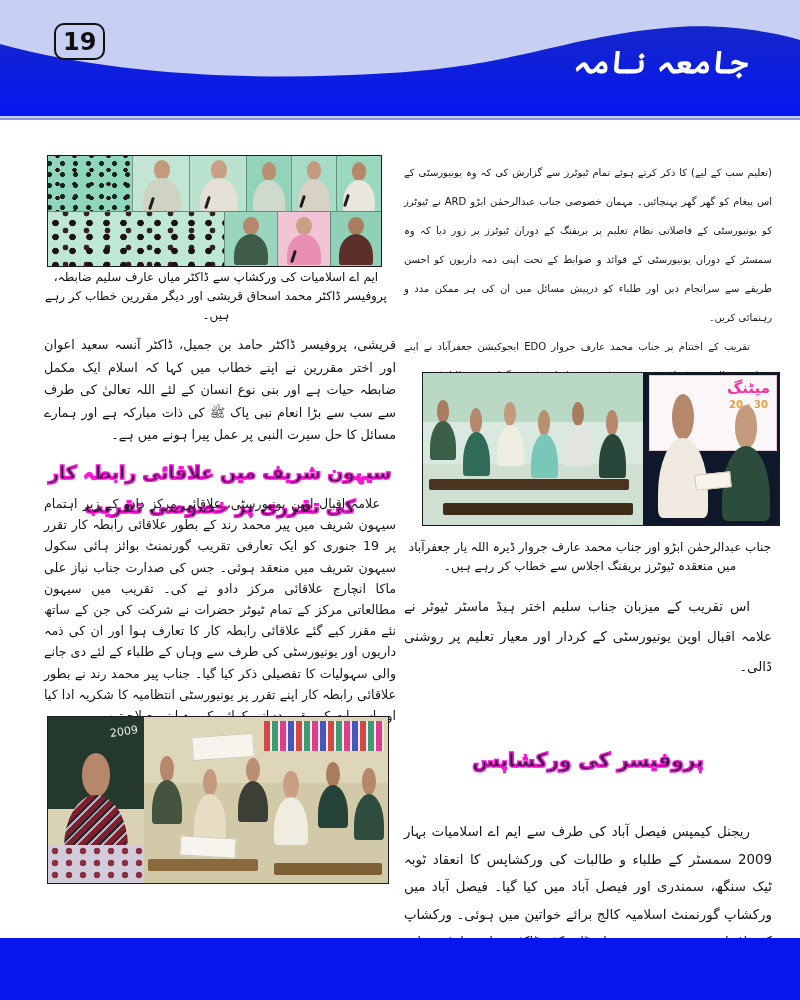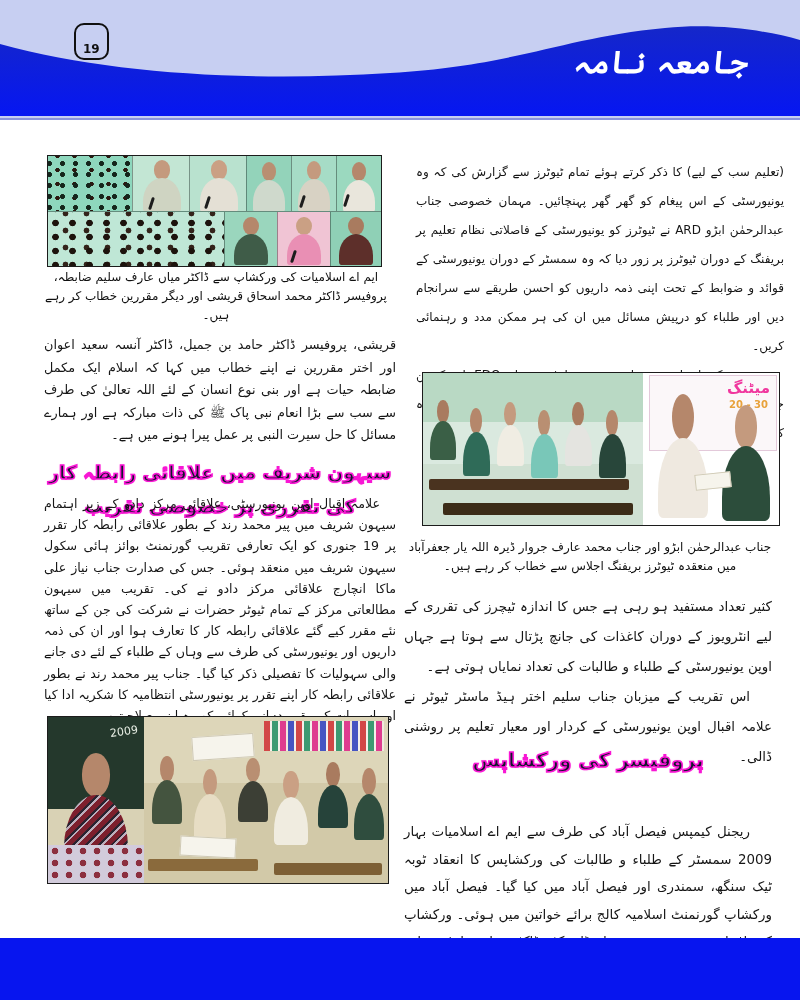--- a/index.html
+++ b/index.html
@@ -2,21 +2,21 @@
 <html lang="ur" dir="rtl"><head>
 <meta charset="utf-8">
 <style>
   html,body{margin:0;padding:0;background:#fff;}
   .page{position:relative;width:800px;height:1000px;background:#ffffff;overflow:hidden;
         font-family:"DejaVu Sans",sans-serif;color:#141414;}
   
   .header{position:absolute;left:0;top:0;width:800px;height:118px;background:#c7cff2;border-bottom:2px solid #8a93dd;}
   .header svg{position:absolute;left:0;top:0;}
   .page-num{position:absolute;left:54px;top:23px;border:2.5px solid #101010;border-radius:10px;
-            padding:17px 7px 2px;font-size:12px;font-weight:bold;color:#101010;background:transparent;direction:ltr;margin-left:20px;}
+            padding:3px 7px 2px;font-size:24px;font-weight:bold;color:#101010;background:transparent;direction:ltr;}
   .masthead{position:absolute;right:52px;top:44px;color:#ffffff;font-size:31px;font-weight:bold;
             font-family:"DejaVu Serif",serif;transform:skewX(-6deg);letter-spacing:1px;}
   
   .footer{position:absolute;left:0;top:938px;width:800px;height:62px;background:#0715ef;}
   
   .txt{position:absolute;direction:rtl;text-align:justify;color:#161616;}
   .txt p{margin:0;}
   .cap{position:absolute;direction:rtl;text-align:center;font-size:12px;line-height:19px;color:#101010;}
   .hl{position:absolute;direction:rtl;text-align:center;font-weight:bold;
       color:#0f172a;-webkit-text-stroke:1.6px #f816d4;text-shadow:0 0 2px #ff7ae4;}
@@ -134,50 +134,49 @@
       <i class="person" style="left:92px;top:40px;width:34px;height:66px;--skin:#b98f72;--cloth:#3c3f35;"></i>
       <i class="person" style="left:128px;top:52px;width:38px;height:78px;--skin:#caa084;--cloth:#f0ece0;"></i>
       <i class="person" style="left:172px;top:44px;width:34px;height:68px;--skin:#a97b5f;--cloth:#26433a;"></i>
       <i class="person" style="left:208px;top:50px;width:34px;height:74px;--skin:#b5876b;--cloth:#2f4d3e;"></i>
       <div class="paper" style="left:36px;top:120px;width:54px;height:18px;transform:rotate(3deg);"></div>
       <div class="bar" style="left:4px;top:142px;width:110px;height:12px;background:#8a6a3c;"></div>
       <div class="bar" style="left:130px;top:146px;width:108px;height:12px;background:#7d5f35;"></div>
     </div>
   </div>
 
-  <div class="txt" style="left:416px;top:158px;width:368px;font-size:12px;line-height:29px;">
+  <div class="txt" style="left:404px;top:158px;width:368px;font-size:10px;line-height:29px;">
     <p>(تعلیم سب کے لیے) کا ذکر کرتے ہوئے تمام ٹیوٹرز سے گزارش کی کہ وہ یونیورسٹی کے اس پیغام کو گھر گھر پہنچائیں۔ مہمان خصوصی جناب عبدالرحمٰن ابڑو ARD نے ٹیوٹرز کو یونیورسٹی کے فاصلاتی نظام تعلیم پر بریفنگ کے دوران ٹیوٹرز پر زور دیا کہ وہ سمسٹر کے دوران یونیورسٹی کے قوائد و ضوابط کے تحت اپنی ذمہ داریوں کو احسن طریقے سے سرانجام دیں اور طلباء کو درپیش مسائل میں ان کی ہر ممکن مدد و رہنمائی کریں۔</p>
     <p style="text-indent:22px;">تقریب کے اختتام پر جناب محمد عارف جروار EDO ایجوکیشن جعفرآباد نے اپنے صدارتی خطاب میں کہا کہ یونیورسٹی کے تربیت اساتذہ کے پروگرامز سے طلباء کی</p>
   </div>
 
   <div class="photo" style="left:422px;top:372px;width:356px;height:152px;">
     <div style="position:absolute;left:0;top:0;width:220px;height:152px;background:linear-gradient(#b9d9c4 0 32%,#dae9df 32% 60%,#cfe0d2 60%);">
       <i class="person" style="left:6px;top:26px;width:28px;height:62px;--skin:#a97b5f;--cloth:#3a5f46;"></i>
       <i class="person" style="left:38px;top:34px;width:30px;height:70px;--skin:#b5876b;--cloth:#2f6b58;"></i>
       <i class="person" style="left:72px;top:28px;width:30px;height:66px;--skin:#c49a7e;--cloth:#f0ede3;"></i>
       <i class="person" style="left:106px;top:36px;width:30px;height:70px;--skin:#b98f72;--cloth:#79c7b8;"></i>
       <i class="person" style="left:140px;top:28px;width:30px;height:66px;--skin:#a97b5f;--cloth:#e4e4e0;"></i>
       <i class="person" style="left:174px;top:36px;width:30px;height:70px;--skin:#b5876b;--cloth:#28463a;"></i>
       <div class="bar" style="left:6px;top:106px;width:200px;height:11px;"></div>
       <div class="bar" style="left:20px;top:130px;width:190px;height:12px;background:#3c2c18;"></div>
     </div>
-    <div style="position:absolute;left:220px;top:0;width:148px;height:152px;background:#ffffff;">
+    <div style="position:absolute;left:220px;top:0;width:148px;height:152px;background:#0f172a;">
       <div class="banner" style="left:6px;top:2px;width:126px;height:74px;">
         <span style="font-size:15px;margin:3px 6px 0;">میٹنگ</span>
         <span style="font-size:10px;margin:2px 8px 0;color:#e8a23c;">30 - 20</span>
       </div>
       <i class="person" style="left:12px;top:18px;width:56px;height:130px;--skin:#b5876b;--cloth:#efe9e0;"></i>
       <i class="person" style="left:76px;top:30px;width:54px;height:120px;--skin:#c49a7e;--cloth:#2c4d3b;"></i>
       <div class="paper" style="left:52px;top:100px;width:34px;height:14px;transform:rotate(-6deg);"></div>
     </div>
   </div>
   <div class="cap" style="left:408px;top:538px;width:364px;">جناب عبدالرحمٰن ابڑو اور جناب محمد عارف جروار ڈیرہ اللہ یار جعفرآباد میں منعقدہ ٹیوٹرز بریفنگ اجلاس سے خطاب کر رہے ہیں۔</div>
 
   <div class="txt" style="left:404px;top:592px;width:368px;font-size:13.4px;line-height:30px;">
-    <p>کثیر تعداد مستفید ہو رہی ہے جس کا اندازہ ٹیچرز کی تقرری کے لیے انٹرویوز کے دوران کاغذات کی جانچ پڑتال سے ہوتا ہے جہاں اوپن یونیورسٹی کے طلباء و طالبات کی تعداد نمایاں ہوتی ہے۔</p>
     <p style="text-indent:22px;">اس تقریب کے میزبان جناب سلیم اختر ہیڈ ماسٹر ٹیوٹر نے علامہ اقبال اوپن یونیورسٹی کے کردار اور معیار تعلیم پر روشنی ڈالی۔</p>
   </div>
 
   <div class="hl" style="left:404px;top:742px;width:368px;font-size:20px;line-height:37px;">
     <div>پروفیسر کی ورکشاپس</div>
   </div>
 
   <div class="txt" style="left:404px;top:818px;width:368px;font-size:13.4px;line-height:27.5px;">
     <p style="text-indent:22px;">ریجنل کیمپس فیصل آباد کی طرف سے ایم اے اسلامیات بہار 2009 سمسٹر کے طلباء و طالبات کی ورکشاپس کا انعقاد ٹوبہ ٹیک سنگھ، سمندری اور فیصل آباد میں کیا گیا۔ فیصل آباد میں ورکشاپ گورنمنٹ اسلامیہ کالج برائے خواتین میں ہوئی۔ ورکشاپ کی افتتاحی تقریب سے ریجنل ڈائریکٹر ڈاکٹر میاں عارف سلیم عارف پروفیسر ڈاکٹر اسحاق</p>
   </div>

